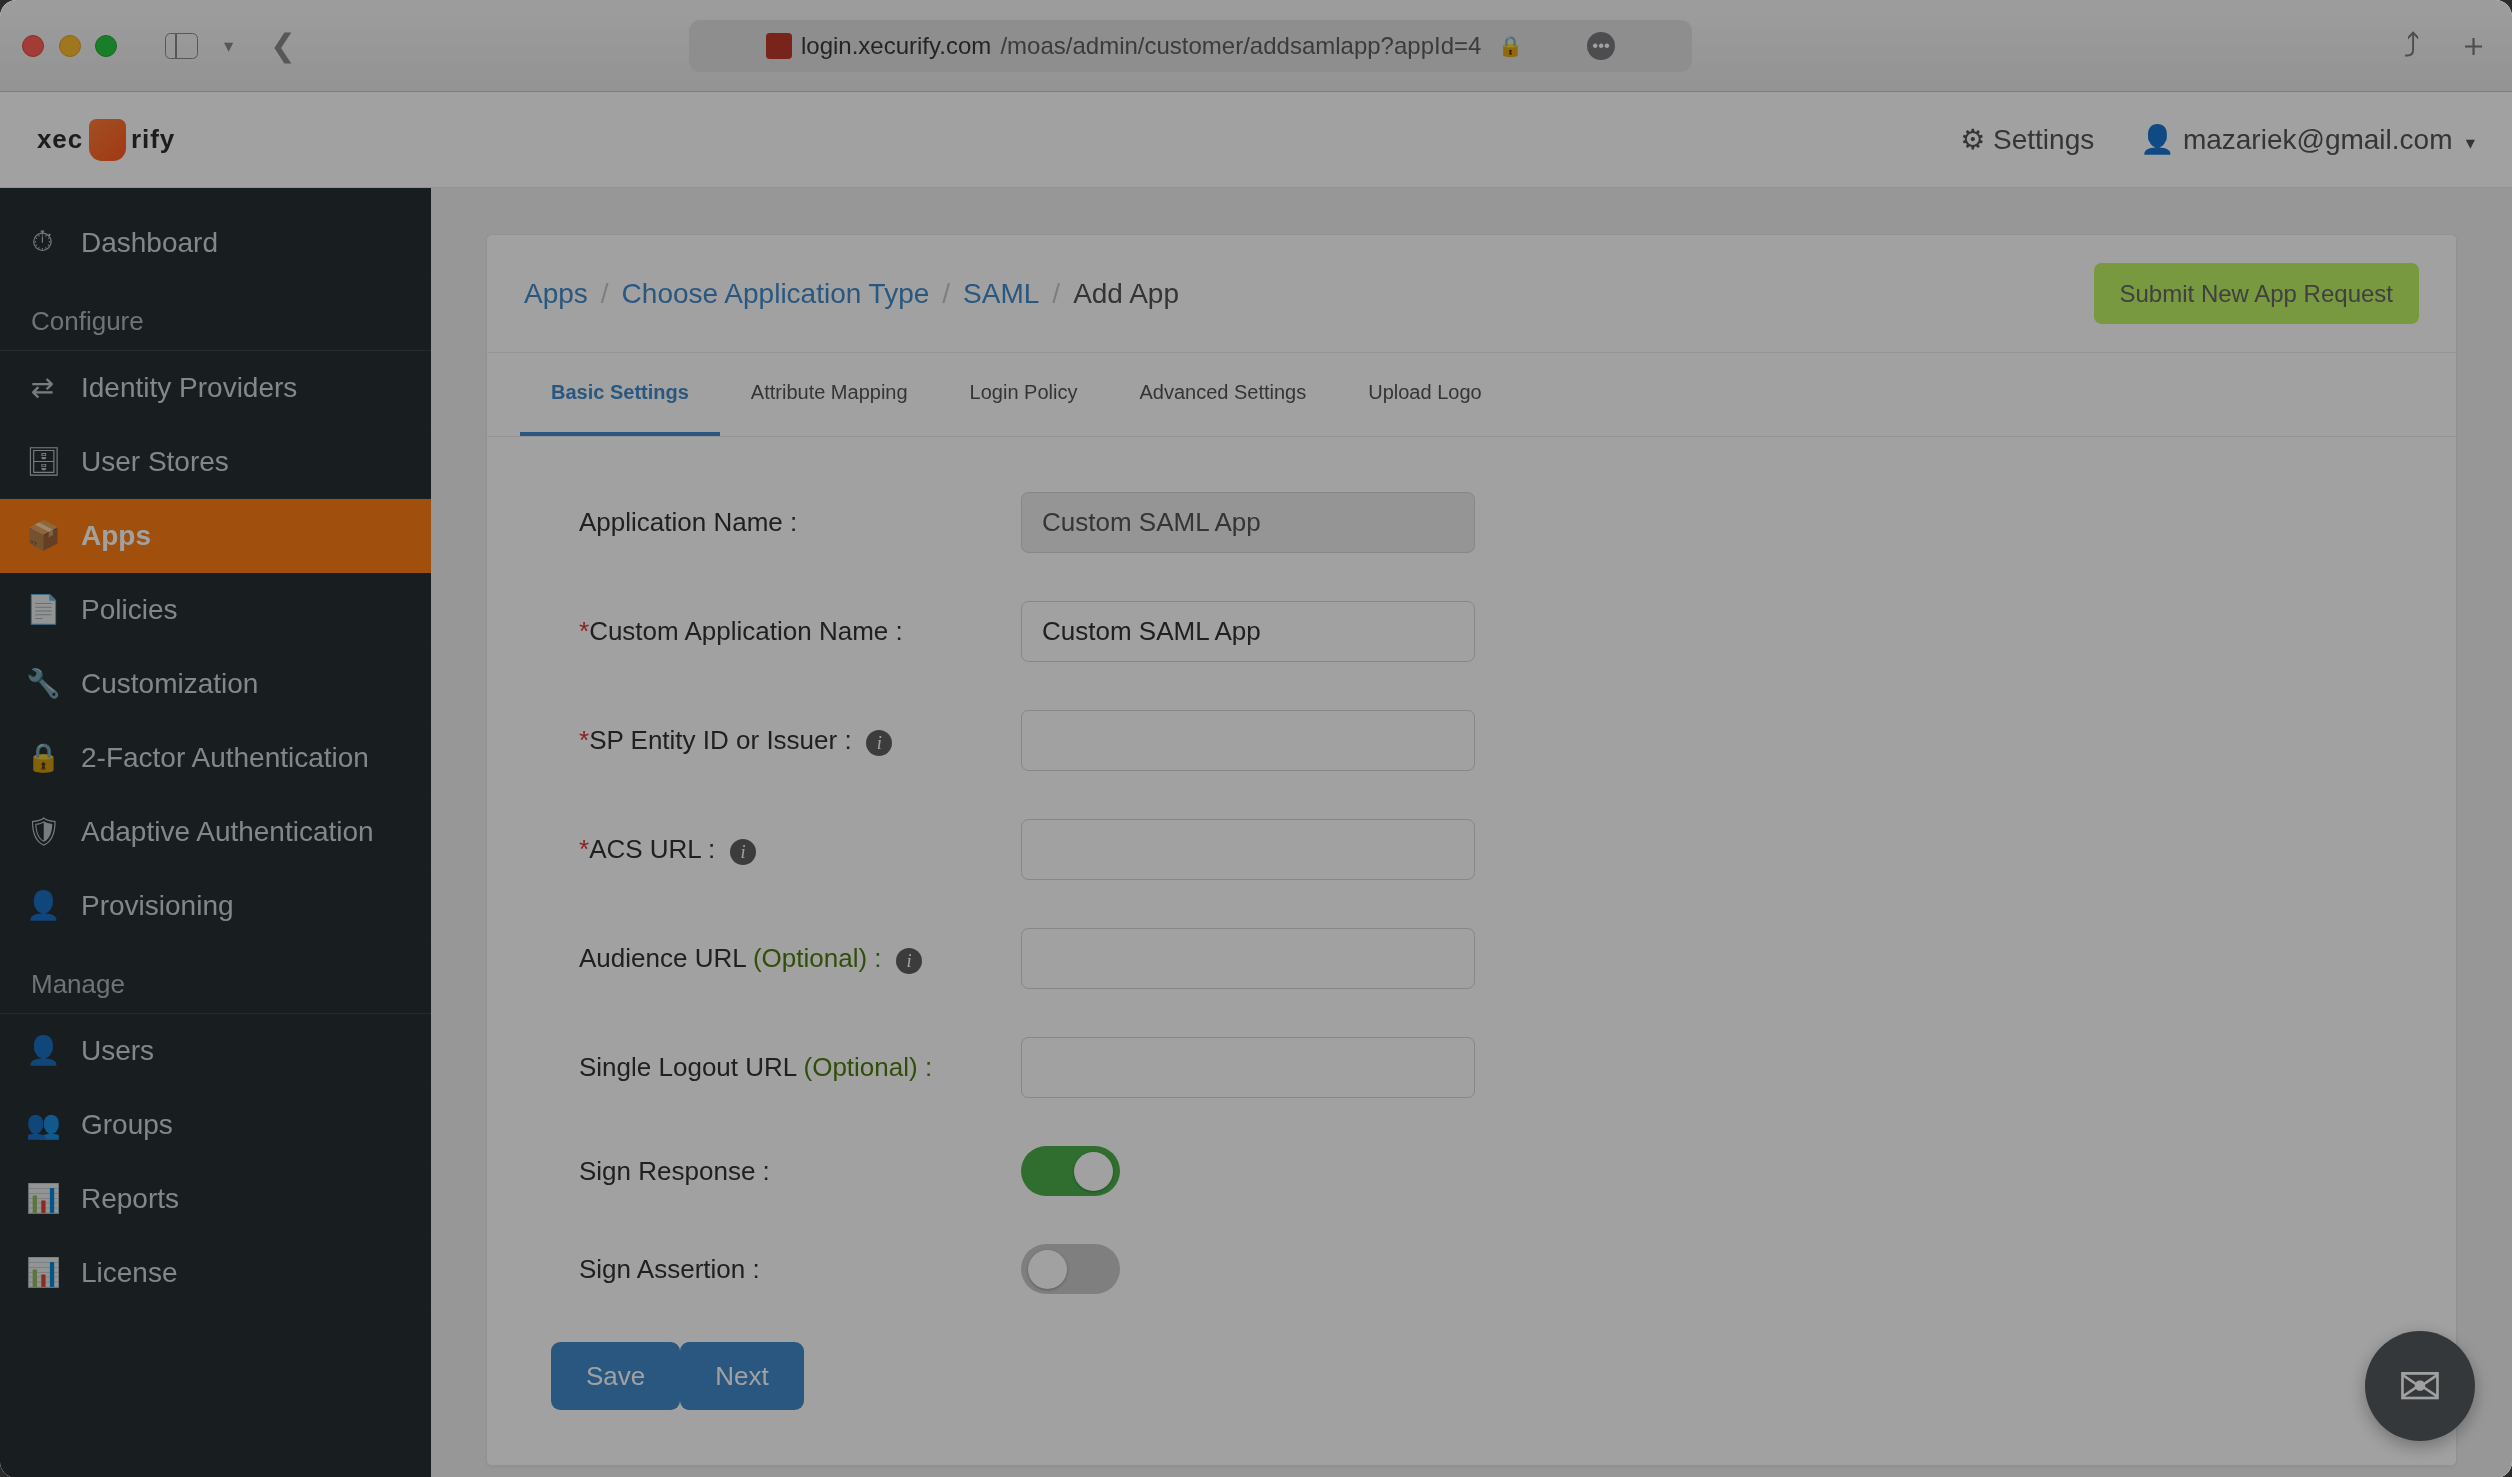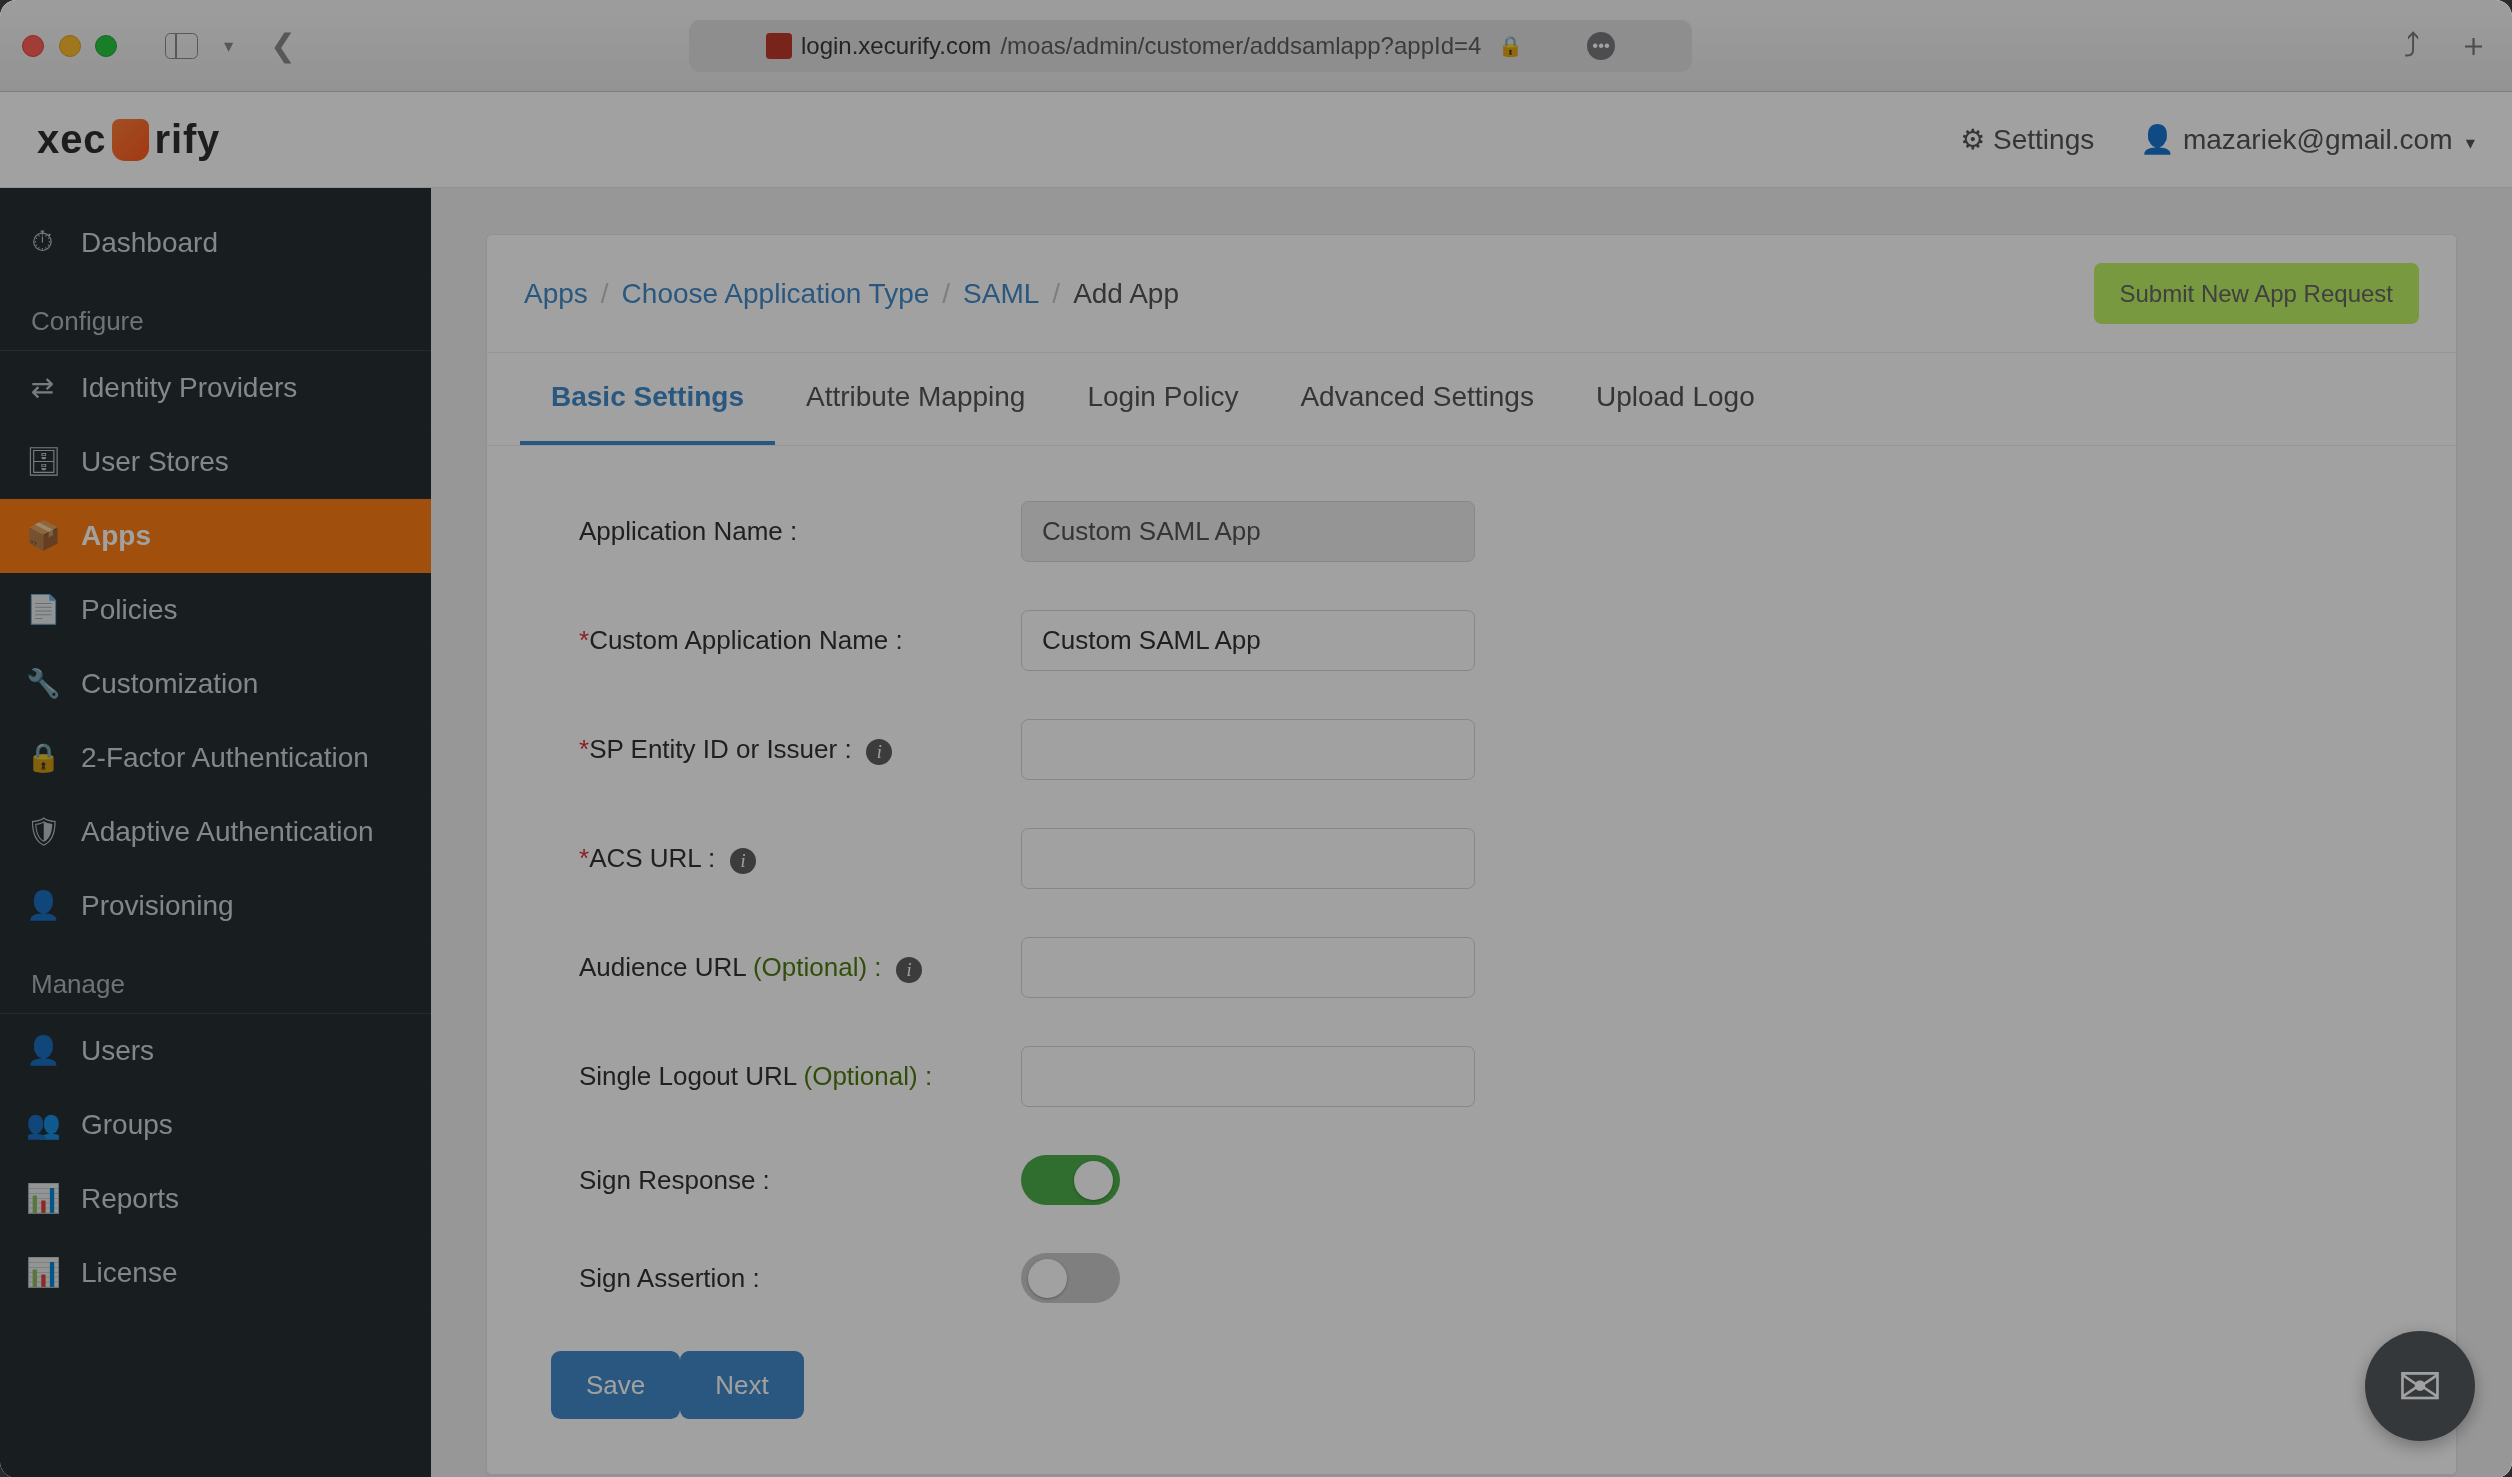--- a/index.html
+++ b/index.html
@@ -48,21 +48,21 @@
   
   .app {
     position:absolute; left:0; top:92px; right:0; height:1386px;
     background:#f7f7f7;
     display:flex; flex-direction:column;
   }
   .appheader{
     height:96px; background:#fff; border-bottom:0.9px solid #e7e7e7;
     display:flex;align-items:center; padding:0 37px;
   }
-  .logo{display:flex;align-items:center;gap:3.7px;font-size:40px;font-weight:600;color:#2f2f2f;letter-spacing:0.9px;}
+  .logo{display:flex;align-items:center;gap:3.7px;font-size:26px;font-weight:600;color:#2f2f2f;letter-spacing:0.9px;}
   .logo .shield{width:37px;height:42px;border-radius:7.4px 7.4px 13px 13px;background:linear-gradient(135deg,#ff7e3a,#ff5a1f);position:relative;margin:0 1.8px;}
   .hdr-right{margin-left:auto;display:flex;align-items:center;gap:46px;color:#555;font-size:28px;}
   .hdr-right .caret{font-size:18.4px;margin-left:5.5px;}
 
   
   .body{flex:1;display:flex;min-height:0;}
   .sidebar{
     width:431px;background:#262f34;color:#cfd6da;
     padding-top:18.4px;overflow:auto;
   }
@@ -95,21 +95,21 @@
   }
   .btn-primary{background:#428bca;color:#fff;}
   .btn-default{background:#bef264;color:#666;}
   .import-highlight{
     position:relative; padding:9.2px; border-radius:13px;
     background:#fff;
     box-shadow:0 0 0 5.5px #fff, 0 5.5px 28px rgba(0,0,0,0.25);
   }
 
   .tabs{display:flex;gap:0;border-bottom:1.8px solid #ececec;padding:0 33px;}
-  .tab{padding:28px 31px;font-size:28px;color:#555;cursor:pointer;border-bottom:4.6px solid transparent;}
+  .tab{padding:28px 31px;font-size:20px;color:#555;cursor:pointer;border-bottom:4.6px solid transparent;}
   .tab.active{color:#428bca;border-bottom-color:#428bca;font-weight:600;}
 
   .formarea{padding:55px 92px 55px 92px;}
   .row{display:flex;align-items:center;margin-bottom:48px;}
   .lbl{width:442px;font-size:26px;color:#333;}
   .req{color:#d33;}
   .opt{color:#4d7c0f;}
   .infoico{display:inline-flex;width:26px;height:26px;border-radius:50%;background:#606060;color:#fff;align-items:center;justify-content:center;font-size:18.4px;margin-left:7.4px;font-style:italic;font-family:serif;}
   .fld input[type=text]{
     width:454px;height:61px;border:1.8px solid #d5d5d5;border-radius:7.4px;

